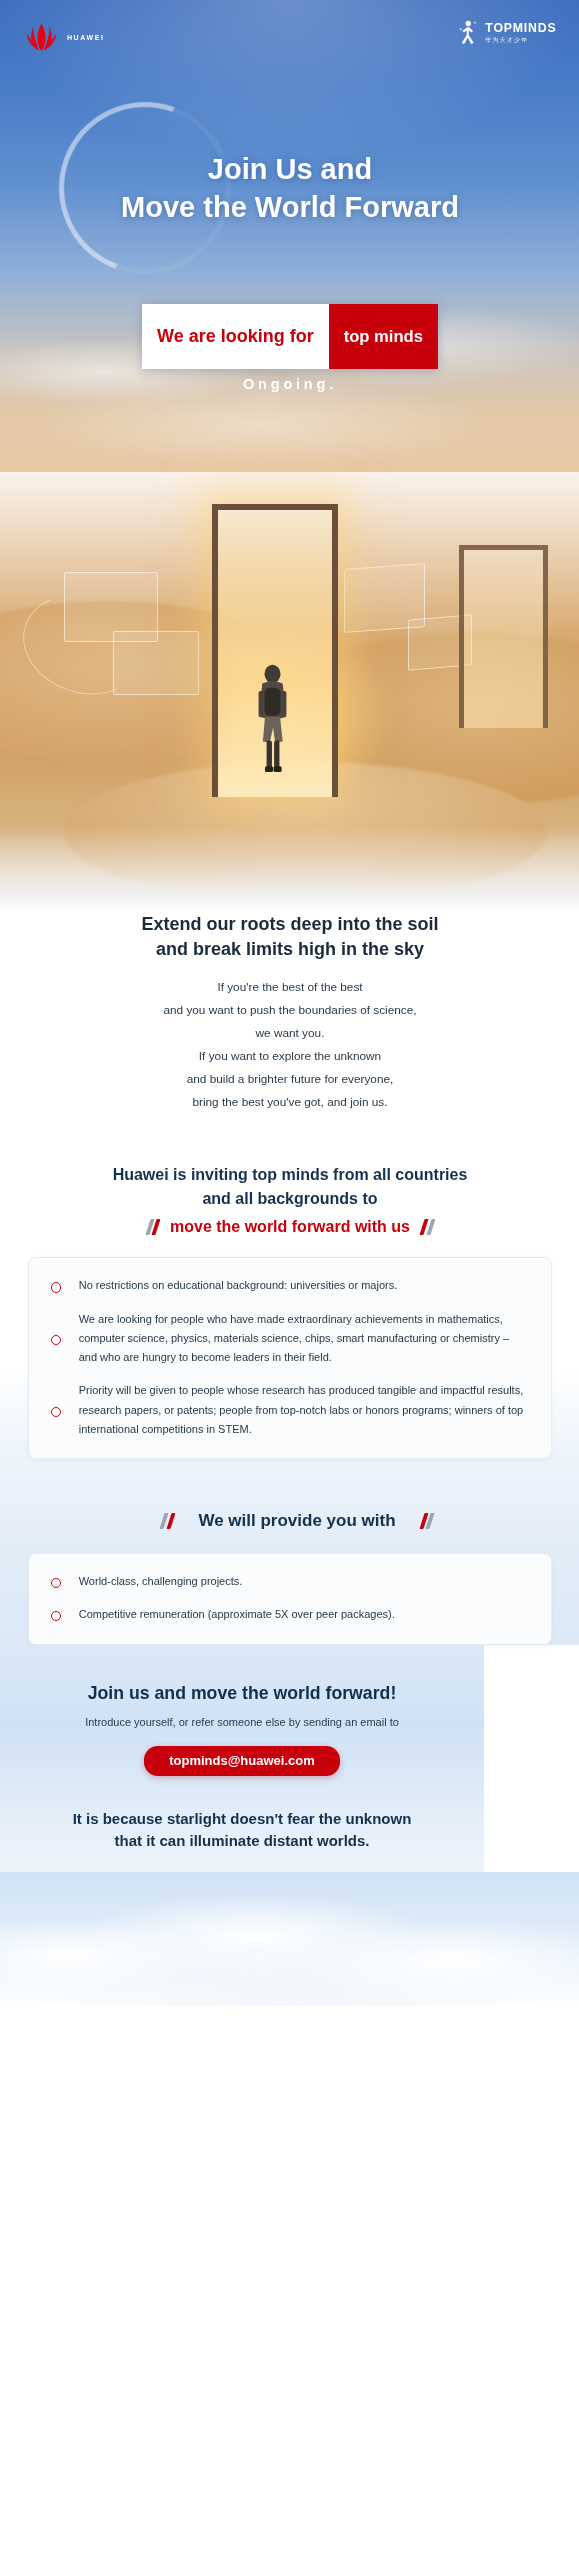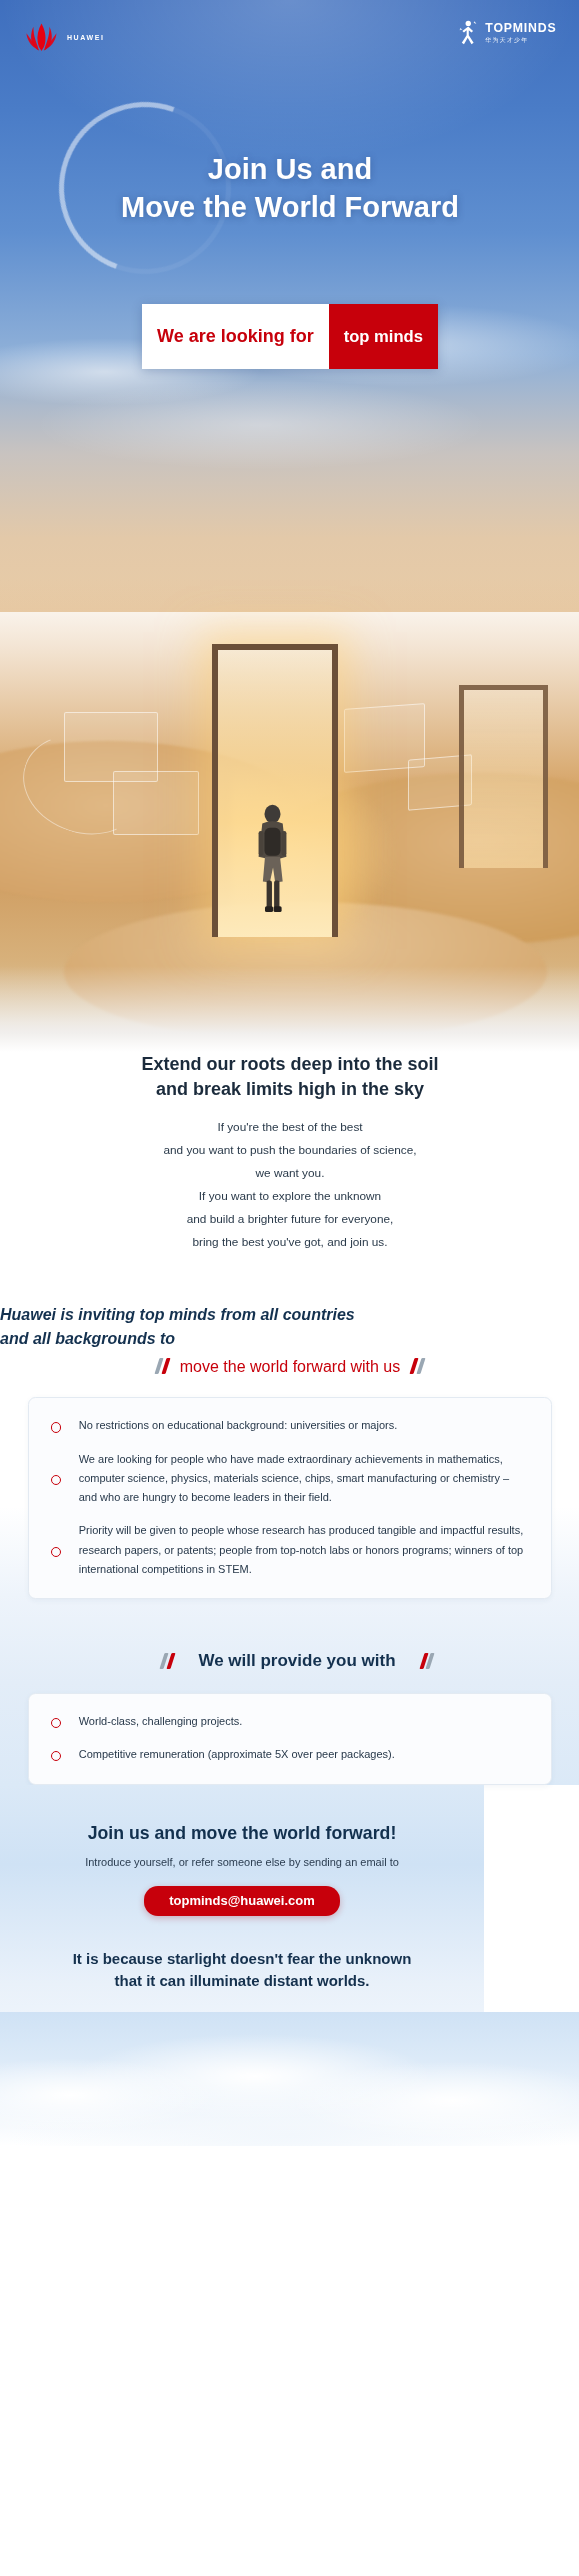--- a/index.html
+++ b/index.html
@@ -12,21 +12,21 @@
     position: relative;
     width: 580px;
     height: 2576px;
     overflow: hidden;
   }
 
   
   .hero {
     position: relative;
     width: 580px;
-    height: 612px;
+    height: 472px;
     background:
       radial-gradient(ellipse 483px 268px at 50% 0%, rgba(255,255,255,0.22), rgba(255,255,255,0) 60%),
       linear-gradient(180deg, #3f6fbe 0%, #4a7cc7 18%, #5f8fd0 38%, #8fb0d8 58%, #c8c3c0 74%, #e3c9a9 88%, #e8cba6 100%);
   }
   .hero-clouds {
     position: absolute; left: 0; top: 301px; width: 580px; height: 177px;
     background:
       radial-gradient(ellipse 225px 48px at 18% 40%, rgba(255,255,255,0.55), rgba(255,255,255,0) 70%),
       radial-gradient(ellipse 268px 59px at 70% 25%, rgba(255,255,255,0.45), rgba(255,255,255,0) 70%),
       radial-gradient(ellipse 322px 64px at 45% 70%, rgba(255,255,255,0.35), rgba(255,255,255,0) 70%);
@@ -166,26 +166,26 @@
     text-align: center;
     color: #1b2b3c;
     font-size: 18px; font-weight: bold; line-height: 1.4;
   }
   .sec-body {
     text-align: center; color: #2a3a4a;
     font-size: 11.8px; line-height: 1.95; margin-top: 14px;
   }
 
   .invite {
-    margin-top: 49px; text-align: left;
-    color: #14314f; font-size: 16px; font-weight: bold; line-height: 1.5; font-style: italic;
+    margin-top: 49px; text-align: center;
+    color: #14314f; font-size: 16px; font-weight: bold; line-height: 1.5;
   }
   .invite-red {
-    display: flex; align-items: flex-start; justify-content: center; gap: 12px;
-    margin-top: 6.4px; color: #c7000b; font-size: 16px; font-weight: normal;
+    display: flex; align-items: center; justify-content: center; gap: 12px;
+    margin-top: 6.4px; color: #c7000b; font-size: 16px; font-weight: bold;
   }
   .slash-pair { display: inline-flex; gap: 2.7px; align-items: flex-end; }
   .slash { display: inline-block; width: 3.8px; height: 16px; transform: skewX(-18deg); border-radius: 1.1px; }
   .slash-red { background: #c7000b; }
   .slash-grey { background: #9aa7b3; }
 
   .card {
     margin: 21.5px 28px 0 28px;
     background: #fbfcfe;
     border: 0.5px solid #e3eaf2;
@@ -290,20 +290,21 @@
     <h1 class="hero-title">
       <span>Join Us and</span>
       <span class="l2">Move the World Forward</span>
     </h1>
 
     <div class="tagline">
       <div class="tagline-left">We are looking for</div>
       <div class="tagline-right">top minds</div>
     </div>
 
+    <div class="ongoing">Ongoing.</div>
   </section>
 
   <section class="scene">
     <div class="dune dune1"></div>
     <div class="dune dune2"></div>
     <div class="dune dune3"></div>
 
     <div class="swirl"></div>
     <div class="panel p1"></div>
     <div class="panel p2"></div>

